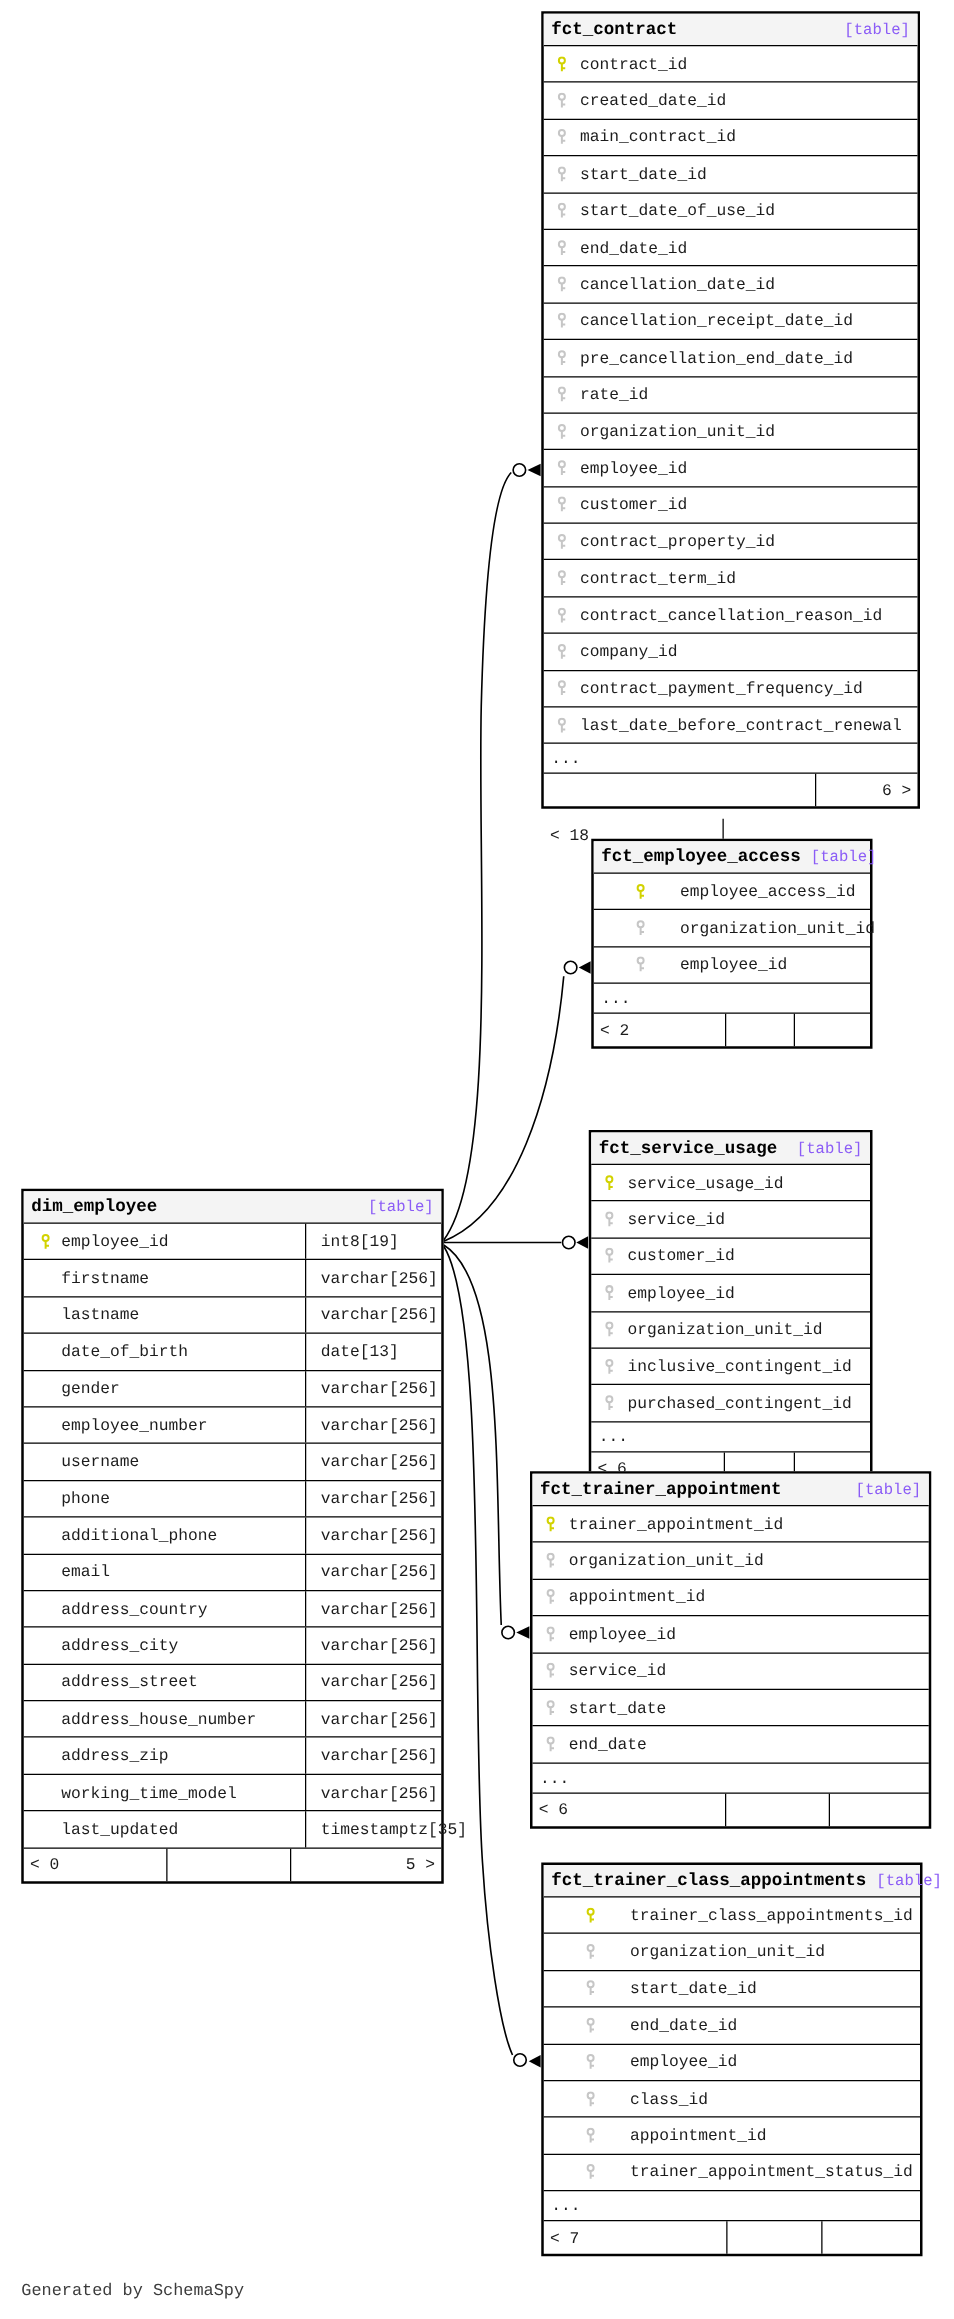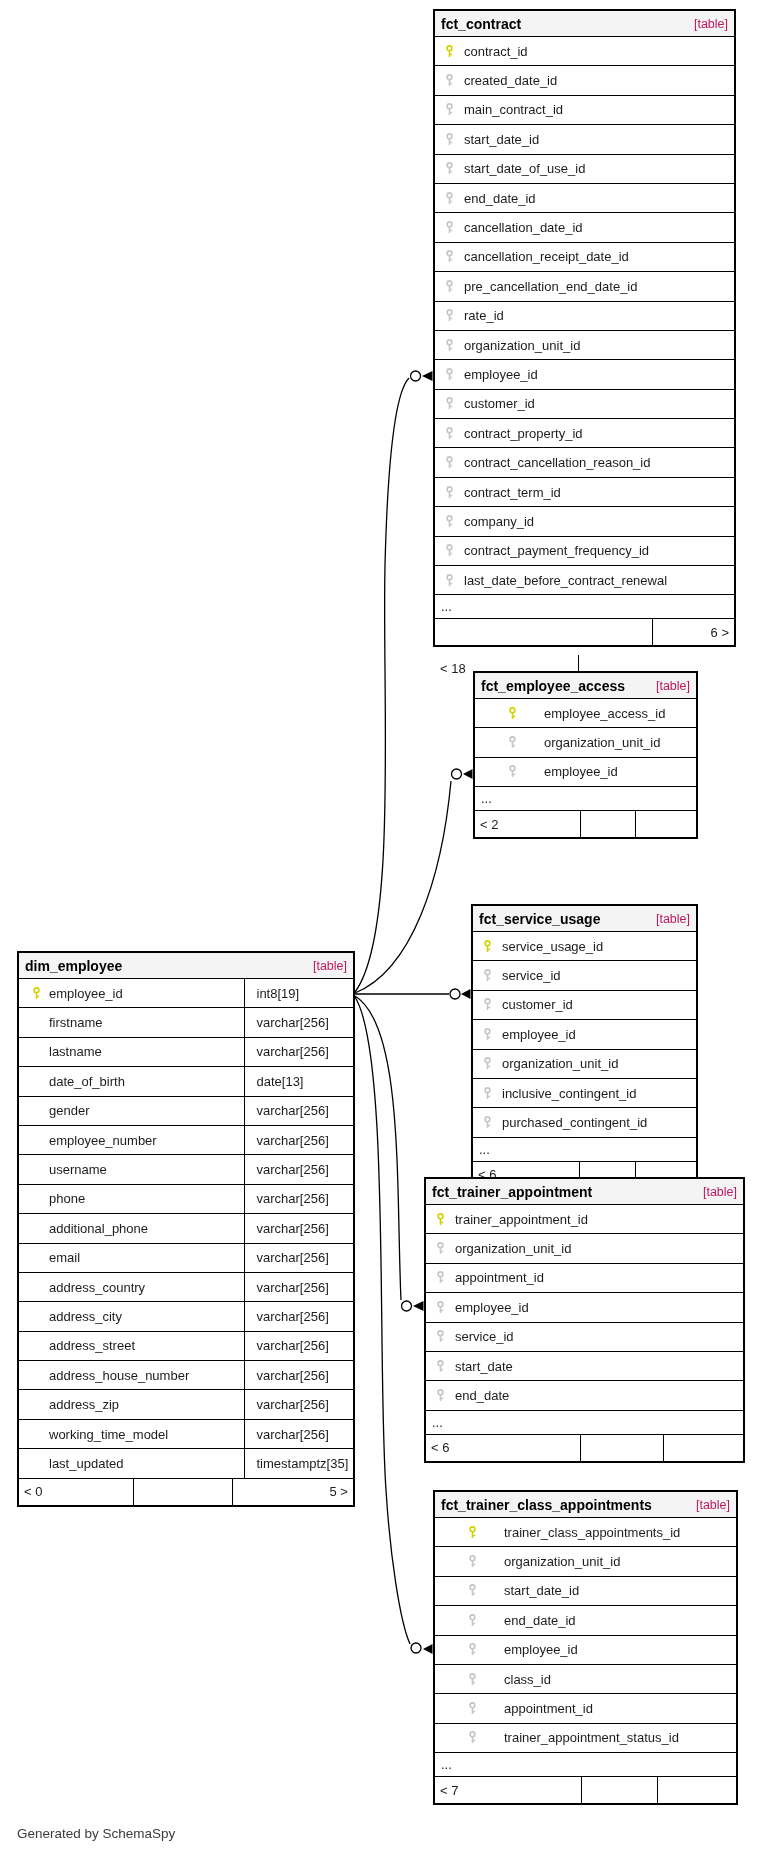--- a/index.html
+++ b/index.html
@@ -1,31 +1,31 @@
 <!DOCTYPE html>
 <html><head>
 <meta charset="utf-8">
 <style>
   html,body { margin:0; padding:0; background:#ffffff; }
   #canvas {
     position:relative; width:763px; height:1855px; background:#ffffff;
-    font-family:Liberation Sans, sans-serif; overflow:hidden;
+    font-family:Liberation Mono, monospace; overflow:hidden;
   }
   #edges { position:absolute; left:0; top:0; z-index:1; }
   .db-table {
     position:absolute; z-index:2; background:#ffffff;
     border:2px solid #000; box-sizing:border-box;
   }
   .tbl-header {
     display:flex; justify-content:space-between; align-items:center;
     background:#f4f4f4; border-bottom:1.5px solid #000;
     height:26px; padding:0 6px 0 6px; box-sizing:border-box;
   }
   .tbl-name { font-weight:bold; font-size:14px; color:#000; white-space:nowrap; }
-  .tbl-badge { font-size:12.5px; color:#be185d; white-space:nowrap; padding-left:8px; }
+  .tbl-badge { font-size:12.5px; color:#8b5cf6; white-space:nowrap; padding-left:8px; }
   .col-row {
     display:flex; align-items:center; height:29.4px;
     border-bottom:1.5px solid #000; box-sizing:border-box;
     padding-left:9px; gap:9px; font-size:13px; color:#1c1c1c; white-space:nowrap;
   }
   .col-row.wide-gap { gap:26px;padding-left:32px; }
   .dim .col-row { padding-left:12px; gap:7px; }
   .dim .name-cell {
     display:flex; align-items:center; gap:7px; height:100%;
     width:213.5px; box-sizing:border-box; border-right:1.5px solid #000; flex:none;
@@ -214,30 +214,30 @@
           </span>
           <span>contract_property_id</span>
         </div>
         <div class="col-row">
           <span class="key-slot">
             <svg viewBox="0 0 11 13" width="11" height="13">
               <circle cx="5.5" cy="3.3" r="2.4" fill="none" stroke="#c6c6c6" stroke-width="1.6"></circle>
               <path d="M5.5 5.8 V12 M5.5 9.5 H8.2" fill="none" stroke="#c6c6c6" stroke-width="1.6"></path>
             </svg>
           </span>
+          <span>contract_term_id</span>
+        </div>
+        <div class="col-row">
+          <span class="key-slot">
+            <svg viewBox="0 0 11 13" width="11" height="13">
+              <circle cx="5.5" cy="3.3" r="2.4" fill="none" stroke="#c6c6c6" stroke-width="1.6"></circle>
+              <path d="M5.5 5.8 V12 M5.5 9.5 H8.2" fill="none" stroke="#c6c6c6" stroke-width="1.6"></path>
+            </svg>
+          </span>
           <span>contract_cancellation_reason_id</span>
-        </div>
-        <div class="col-row">
-          <span class="key-slot">
-            <svg viewBox="0 0 11 13" width="11" height="13">
-              <circle cx="5.5" cy="3.3" r="2.4" fill="none" stroke="#c6c6c6" stroke-width="1.6"></circle>
-              <path d="M5.5 5.8 V12 M5.5 9.5 H8.2" fill="none" stroke="#c6c6c6" stroke-width="1.6"></path>
-            </svg>
-          </span>
-          <span>contract_term_id</span>
         </div>
         <div class="col-row">
           <span class="key-slot">
             <svg viewBox="0 0 11 13" width="11" height="13">
               <circle cx="5.5" cy="3.3" r="2.4" fill="none" stroke="#c6c6c6" stroke-width="1.6"></circle>
               <path d="M5.5 5.8 V12 M5.5 9.5 H8.2" fill="none" stroke="#c6c6c6" stroke-width="1.6"></path>
             </svg>
           </span>
           <span>company_id</span>
         </div>

